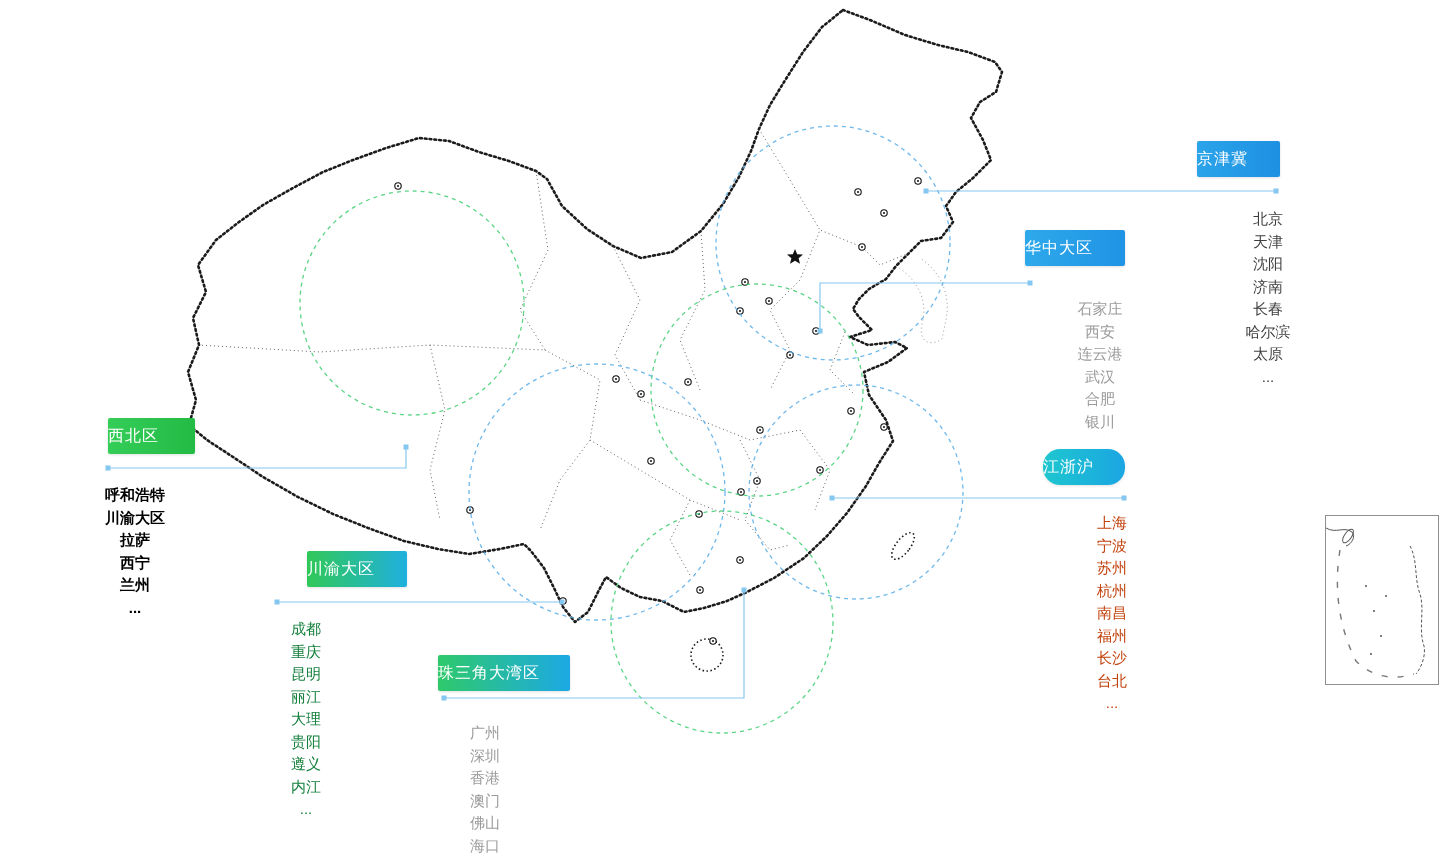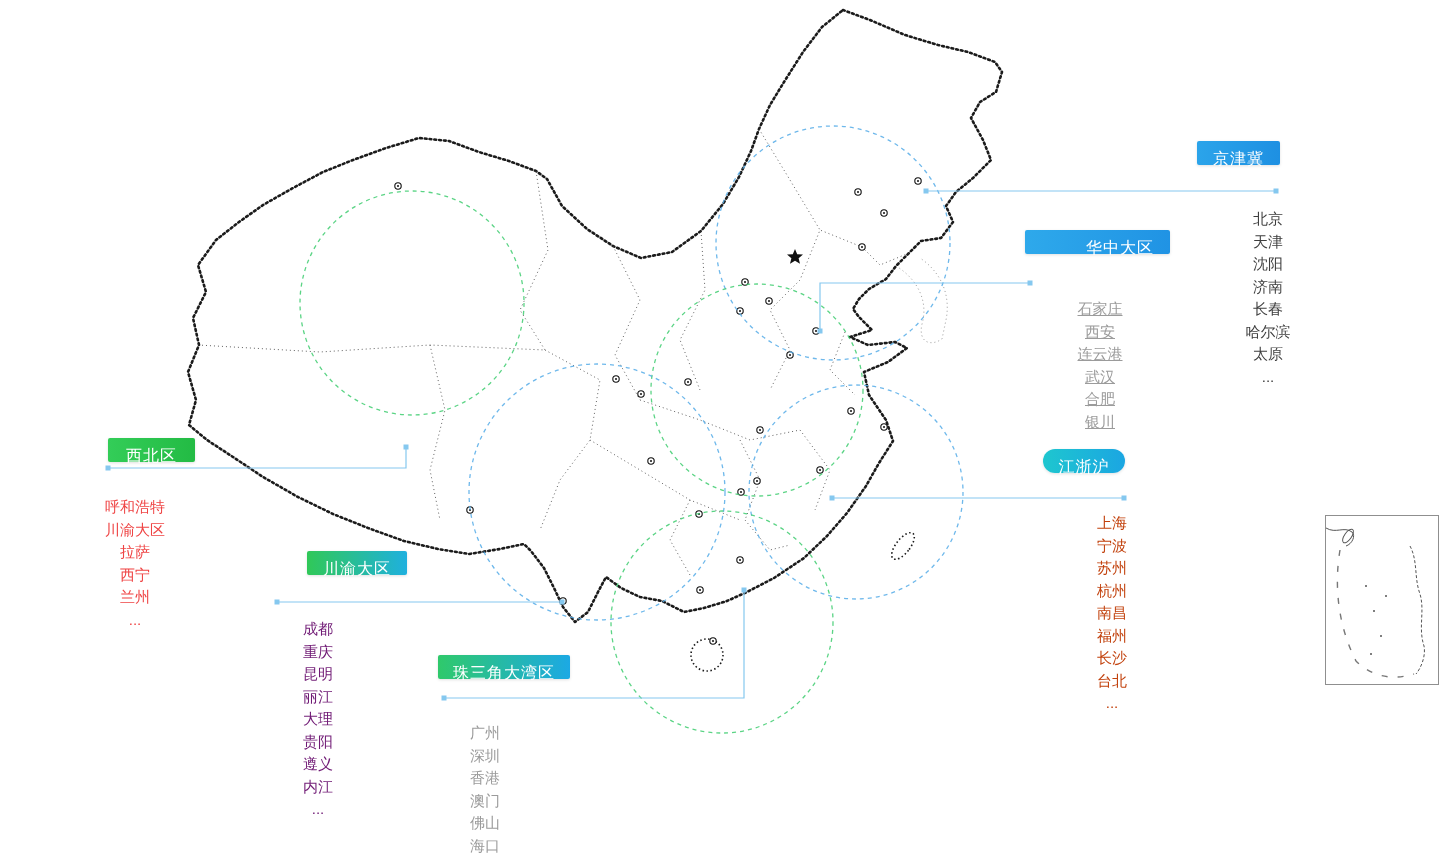--- a/index.html
+++ b/index.html
@@ -3,21 +3,21 @@
 <meta charset="utf-8">
 <style>
   html,body{margin:0;padding:0;background:#ffffff;}
   #stage{
     position:relative;width:1440px;height:868px;overflow:hidden;
     font-family:"Liberation Sans","DejaVu Sans",sans-serif;
     background:#ffffff;
   }
   #map-svg{position:absolute;left:0;top:0;}
   .region-label{
-    position:absolute;height:24px;line-height:36px;text-align:center;
+    position:absolute;height:36px;line-height:36px;
     color:#ffffff;font-size:16px;letter-spacing:1px;border-radius:2px;
     box-shadow:0 1px 3px rgba(0,0,0,.12);
   }
   .city-list{position:absolute;font-size:15px;line-height:22.5px;}
   .city-list.align-center{text-align:center;}
   .city-list.align-left{text-align:left;}
   .city{white-space:nowrap;text-align:center;}
   .inset{
     position:absolute;background:#ffffff;border:1px solid #8f8f8f;box-sizing:border-box;
   }
@@ -150,53 +150,53 @@
       <rect class="connector-dot" x="741.5" y="587.5" width="5" height="5"></rect>
     </g>
     <g>
       <polyline class="connector-line" points="832,498 1124,498"></polyline>
       <rect class="connector-dot" x="829.5" y="495.5" width="5" height="5"></rect>
       <rect class="connector-dot" x="1121.5" y="495.5" width="5" height="5"></rect>
     </g>
   </svg>
 
   <div class="region-label" style="left: 1197px; top: 141px; width: 83px; background: linear-gradient(90deg, rgb(43, 164, 234), rgb(30, 144, 226));">京津冀</div>
-  <div class="region-label" style="left: 1025px; top: 230px; width: 100px; background: linear-gradient(90deg, rgb(46, 169, 235), rgb(32, 147, 228)); padding-left: 45px;">华中大区</div>
-  <div class="region-label" style="left: 108px; top: 438px; width: 87px; background: linear-gradient(90deg, rgb(51, 205, 88), rgb(35, 187, 68));">西北区</div>
+  <div class="region-label" style="left: 1025px; top: 230px; width: 100px; background: linear-gradient(90deg, rgb(46, 169, 235), rgb(32, 147, 228));">华中大区</div>
+  <div class="region-label" style="left: 108px; top: 418px; width: 87px; background: linear-gradient(90deg, rgb(51, 205, 88), rgb(35, 187, 68));">西北区</div>
   <div class="region-label" style="left: 275px; top: 551px; width: 100px; background: linear-gradient(90deg, rgb(48, 200, 88), rgb(31, 176, 222)); margin-left: 32px;">川渝大区</div>
   <div class="region-label" style="left: 438px; top: 655px; width: 132px; background: linear-gradient(90deg, rgb(47, 201, 107), rgb(28, 169, 228));">珠三角大湾区</div>
   <div class="region-label" style="left: 1043px; top: 449px; width: 82px; background: linear-gradient(90deg, rgb(30, 198, 207), rgb(27, 166, 226)); border-radius: 17px;">江浙沪</div>
 
   <div class="city-list align-center" style="left: 1210px; top: 208px; width: 116px; color: rgb(62, 62, 62);">
       <div class="city">北京</div>
       <div class="city">天津</div>
       <div class="city">沈阳</div>
       <div class="city">济南</div>
       <div class="city">长春</div>
       <div class="city">哈尔滨</div>
       <div class="city">太原</div>
       <div class="city">...</div>
     </div>
-  <div class="city-list align-center" style="left: 1048px; top: 298px; width: 104px; color: rgb(155, 155, 155); text-decoration: underline;">
+  <div class="city-list align-center" style="left: 1048px; top: 298px; width: 104px; color: rgb(155, 155, 155);">
       <div class="city">石家庄</div>
       <div class="city">西安</div>
       <div class="city">连云港</div>
       <div class="city">武汉</div>
       <div class="city">合肥</div>
       <div class="city">银川</div>
     </div>
-  <div class="city-list align-left" style="left: 75px; top: 496px; width: 120px; color: #ef4444;">
+  <div class="city-list align-left" style="left: 75px; top: 484px; width: 120px; color: #000000; font-weight: bold;">
       <div class="city">呼和浩特</div>
       <div class="city">川渝大区</div>
       <div class="city">拉萨</div>
       <div class="city">西宁</div>
       <div class="city">兰州</div>
       <div class="city">...</div>
     </div>
-  <div class="city-list align-left" style="left: 268px; top: 618px; width: 100px; color: #701a75;">
+  <div class="city-list align-left" style="left: 256px; top: 618px; width: 100px; color: #15803d;">
       <div class="city">成都</div>
       <div class="city">重庆</div>
       <div class="city">昆明</div>
       <div class="city">丽江</div>
       <div class="city">大理</div>
       <div class="city">贵阳</div>
       <div class="city">遵义</div>
       <div class="city">内江</div>
       <div class="city">...</div>
     </div>

